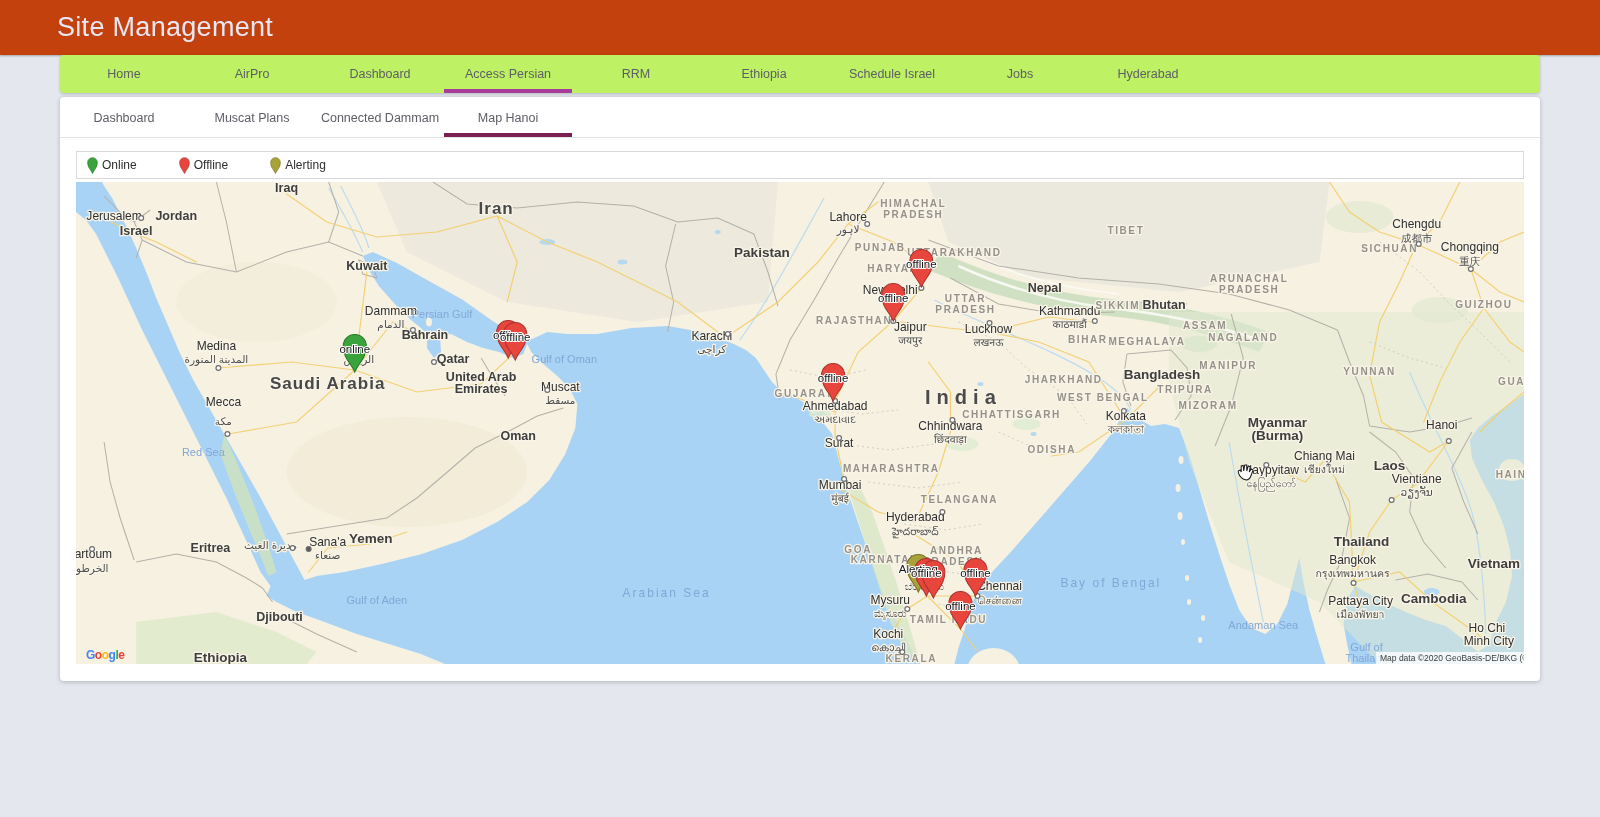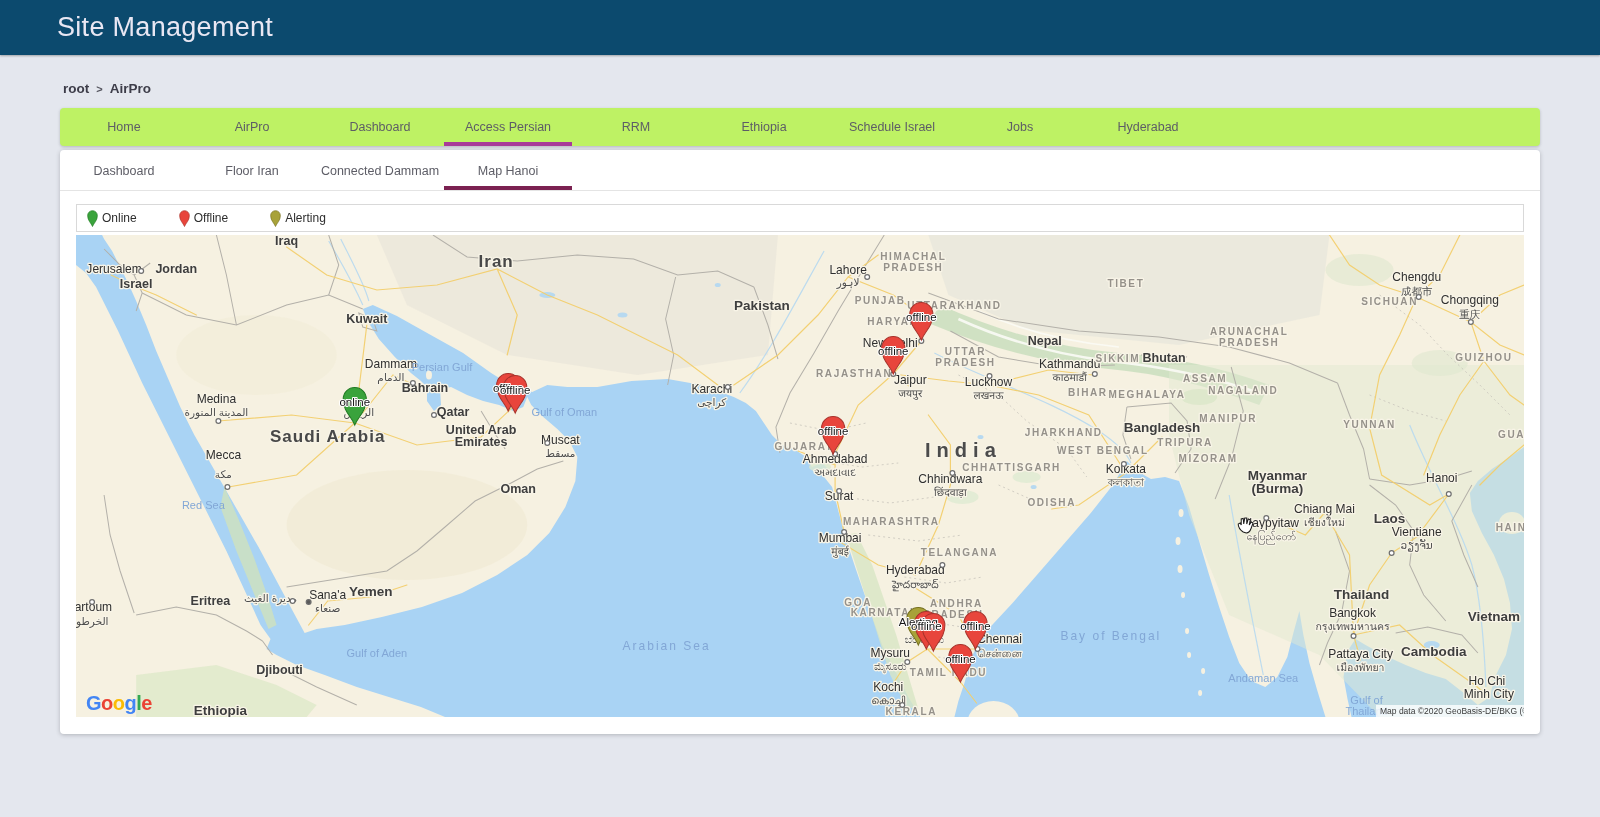--- a/index.html
+++ b/index.html
@@ -3,21 +3,21 @@
 <meta charset="utf-8">
 <style>
   html,body{margin:0;padding:0;}
   body{
     width:1600px;height:817px;overflow:hidden;
     background:#e4e7ee;
     font-family:"Liberation Sans","DejaVu Sans",sans-serif;
     -webkit-font-smoothing:antialiased;
   }
   .app-header{
-    height:55px;background:#0c4a6e;color:#e9e7f3;
+    height:55px;background:#c2410c;color:#e9e7f3;
     display:flex;align-items:center;padding-left:57px;
     font-size:27px;font-weight:400;letter-spacing:.3px;
     box-shadow:0 1px 2px rgba(0,0,0,.3);
   }
   .page{padding:0 60px;}
   .breadcrumb{
     margin:26px 0 12px 3px;font-size:13.5px;font-weight:700;color:#3d3d49;
     display:flex;align-items:center;gap:7px;
   }
   .breadcrumb .sep{font-size:11px;color:#55555f;font-weight:700;}
@@ -68,59 +68,54 @@
   .ml-water{font-size:11px;fill:#82a7d6;}
   .ml-water-lg{font-size:12px;fill:#82a7d6;letter-spacing:2px;}
   .ml-country-xl,.ml-country-lg,.ml-country-md,.ml-country,.ml-city,.ml-city2,.ml-state{
     paint-order:stroke;stroke:#f8f4e7;stroke-width:2.6px;stroke-linejoin:round;
   }
   .ml-pin{
     font-size:11.5px;font-weight:500;fill:#141414;
     paint-order:stroke;stroke:#ffffff;stroke-width:2px;stroke-linejoin:round;
   }
   .google-logo{
-    position:absolute;left:10px;bottom:2px;font-size:20px;font-weight:700;
+    position:absolute;left:10px;bottom:2px;font-size:12px;font-weight:700;
     letter-spacing:-.5px;z-index:5;
   }
   .map-attrib{
     position:absolute;right:0;bottom:0;background:rgba(255,255,255,.78);
     font-size:8.5px;color:#3a3a3a;padding:1px 4px;z-index:5;white-space:nowrap;
     max-width:140px;overflow:hidden;
   }
 </style>
 </head>
 <body>
 
 <div class="app-header">
   <span>Site Management</span>
 </div>
 
 <div class="page">
-  <div class="breadcrumb" id="breadcrumb">
-      <span>root</span>
-      <span class="sep">&gt;</span>
-      <span>AirPro</span>
-    </div>
 
   <div class="tabs-card tabs-main" id="main-tabs">
       <div class="tab">Home</div>
       <div class="tab">AirPro</div>
       <div class="tab">Dashboard</div>
       <div class="tab active">Access Persian</div>
       <div class="tab">RRM</div>
       <div class="tab">Ethiopia</div>
       <div class="tab">Schedule Israel</div>
       <div class="tab">Jobs</div>
       <div class="tab">Hyderabad</div>
     </div>
 
   <div class="content-card">
     <div class="subtabs tabs-sub" id="sub-tabs">
         <div class="tab">Dashboard</div>
-        <div class="tab">Floor Iran</div>
+        <div class="tab">Muscat Plans</div>
         <div class="tab">Connected Dammam</div>
         <div class="tab active">Map Hanoi</div>
       </div>
 
     <div class="legend-bar" id="legend-bar">
         <span class="legend-item">
           <svg viewBox="-13 -39 26 40" width="11" height="17">
             <path d="M0,0 C-3.5,-9 -11.5,-13.5 -11.5,-26 C-11.5,-32.4 -6.4,-37.5 0,-37.5 C6.4,-37.5 11.5,-32.4 11.5,-26 C11.5,-13.5 3.5,-9 0,0 Z" fill="#3aa33c" stroke="#1f7a22" stroke-width="1.5"></path>
           </svg>
           <span class="lg-label">Online</span>

